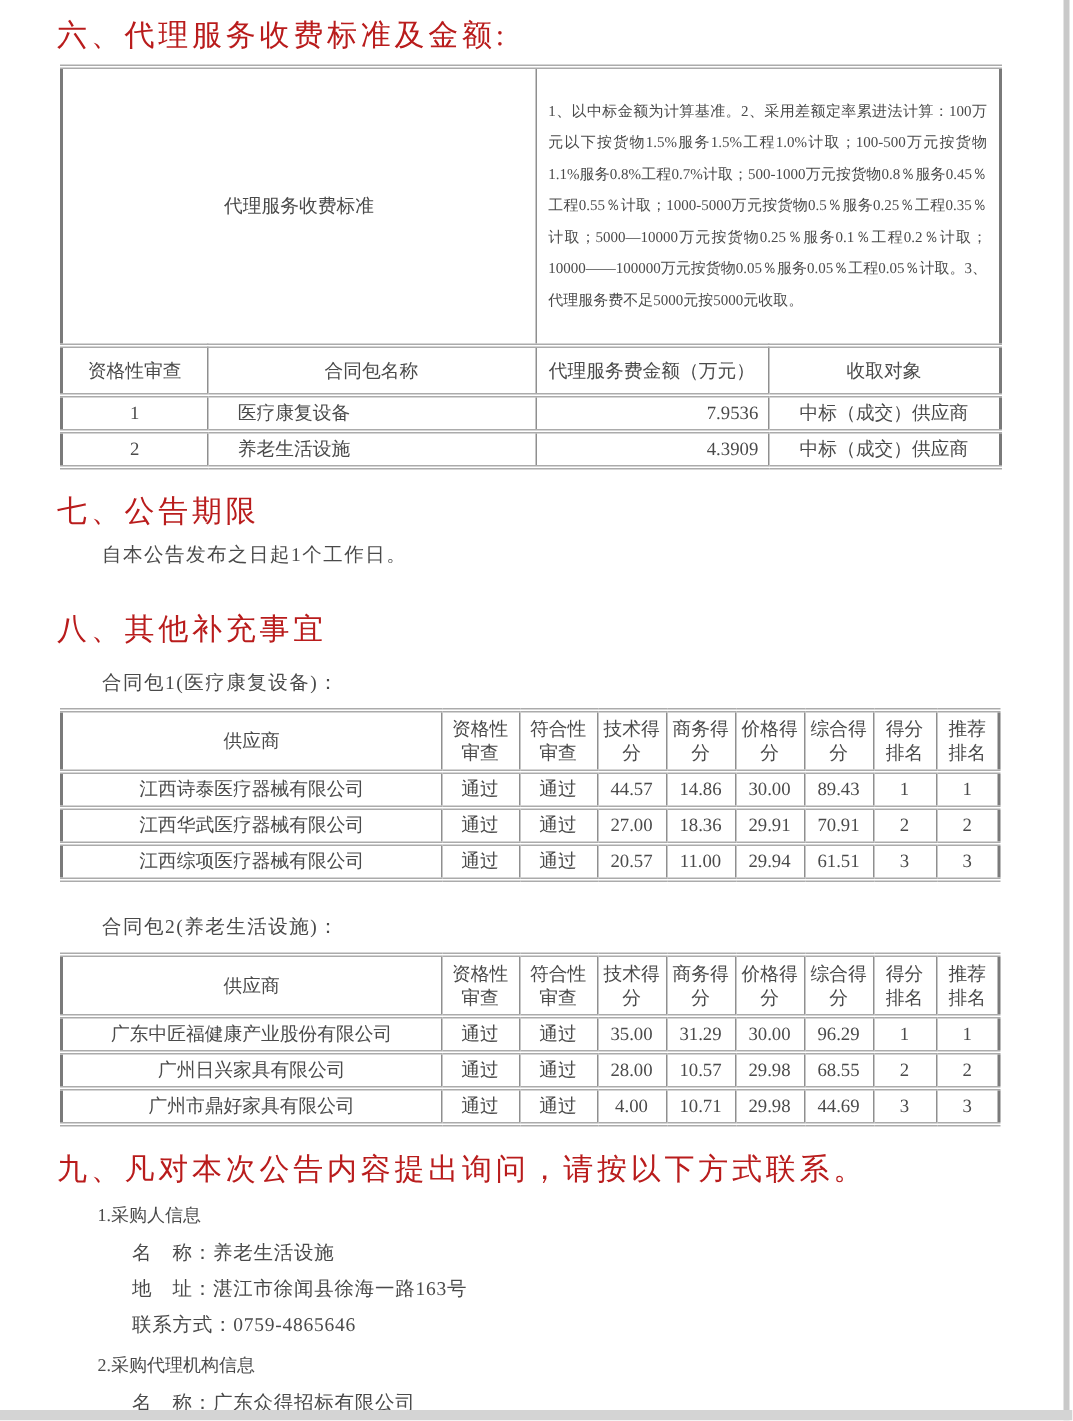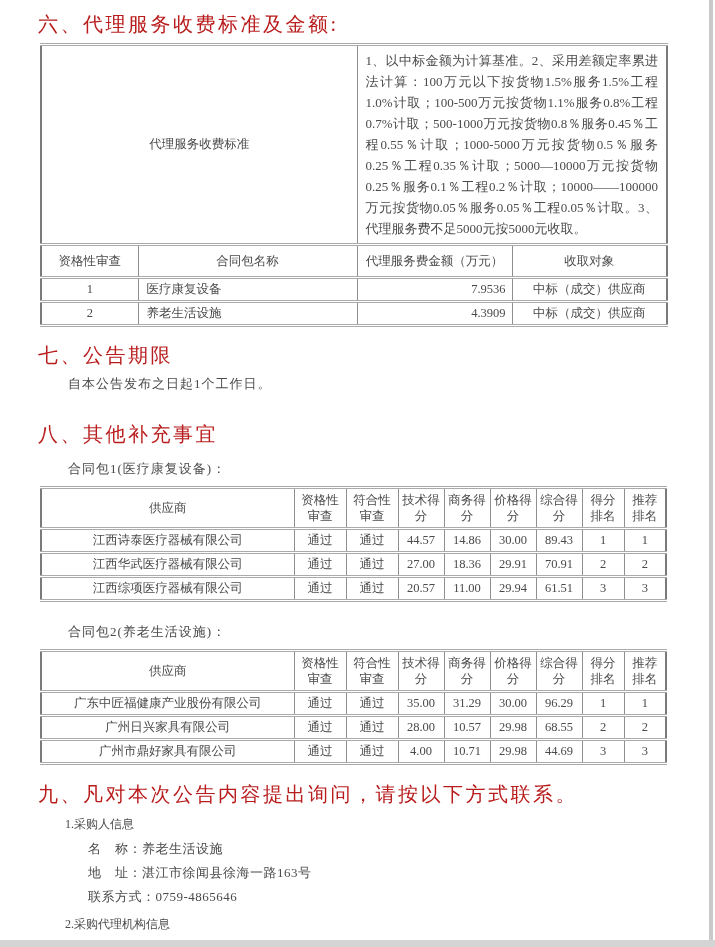--- a/index.html
+++ b/index.html
@@ -21,26 +21,26 @@
     border:2px solid #7a7a7a;background:#fff;
   }
   td{
     border-left:1px solid #8f8f8f;border-right:1px solid #8f8f8f;
     border-top:3px double #ababab;border-bottom:3px double #ababab;
     font-size:12.5px;color:#4a4a4a;padding:1px 4px;overflow:hidden;
     text-align:center;vertical-align:middle;
   }
   .fee-standard-row{height:186px;}
   .fee-standard-text{
-    text-align:justify;line-height:21px;padding:4px 8px;font-size:13px;vertical-align:middle;
+    text-align:justify;line-height:21px;padding:4px 8px;font-size:10px;vertical-align:middle;
   }
   .hdr-row td{height:28px;}
   .data-row td{height:19px;}
   .amount{text-align:right;padding-right:6px;}
-  .leftal{text-align:left;padding-left:8px;}
+  .leftal{text-align:left;padding-left:20px;}
   .eval-hdr td{height:34px;line-height:16px;padding:2px 2px;}
   .contact-num{font-size:12px;margin:13px 0 0 25px;line-height:15px;}
   .contact-line{font-size:13px;margin:9px 0 0 48px;line-height:15px;letter-spacing:0.5px;}
   .page-right-border{position:absolute;top:0;left:709px;width:4px;height:947px;background:#c9c9c9;}
   .page-bottom-border{position:absolute;left:0;top:940px;width:715px;height:7px;background:#d4d4d4;}
 </style>
 </head>
 <body>
 
 <div class="page">

